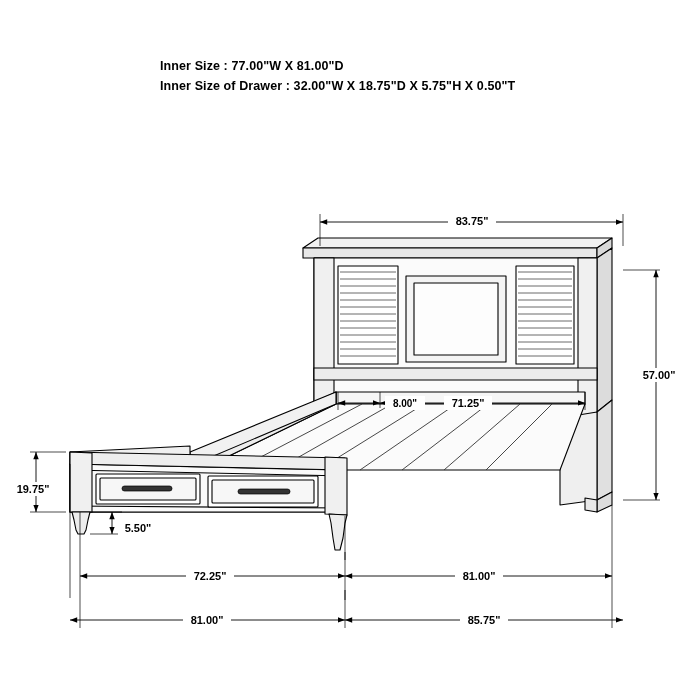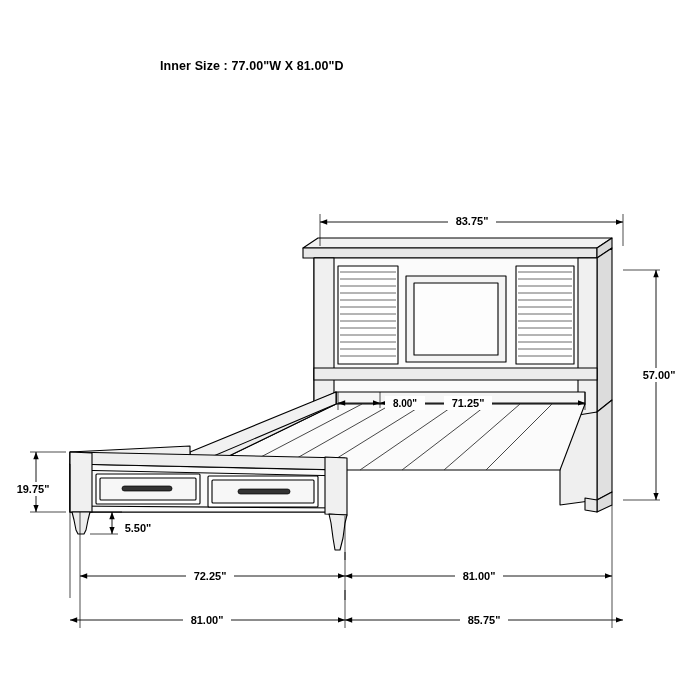--- a/index.html
+++ b/index.html
@@ -41,20 +41,21 @@
   }
   .dimlabel.small { font-size: 10px; }
 </style>
 </head>
 <body>
 
 <div id="page">
 
   <div class="spec-block">
     <div class="spec-line">Inner Size : 77.00"W X 81.00"D</div>
+    <div class="spec-line">Inner Size of Drawer : 32.00"W X 18.75"D X 5.75"H X 0.50"T</div>
   </div>
 
   <svg class="diagram" viewBox="0 0 700 700">
     <defs>
       <marker id="arrowEnd" markerWidth="9" markerHeight="9" refX="8" refY="3" orient="auto" markerUnits="strokeWidth">
         <path d="M0,0 L8,3 L0,6 z" fill="#000"></path>
       </marker>
       <marker id="arrowStart" markerWidth="9" markerHeight="9" refX="0" refY="3" orient="auto" markerUnits="strokeWidth">
         <path d="M8,0 L0,3 L8,6 z" fill="#000"></path>
       </marker>

